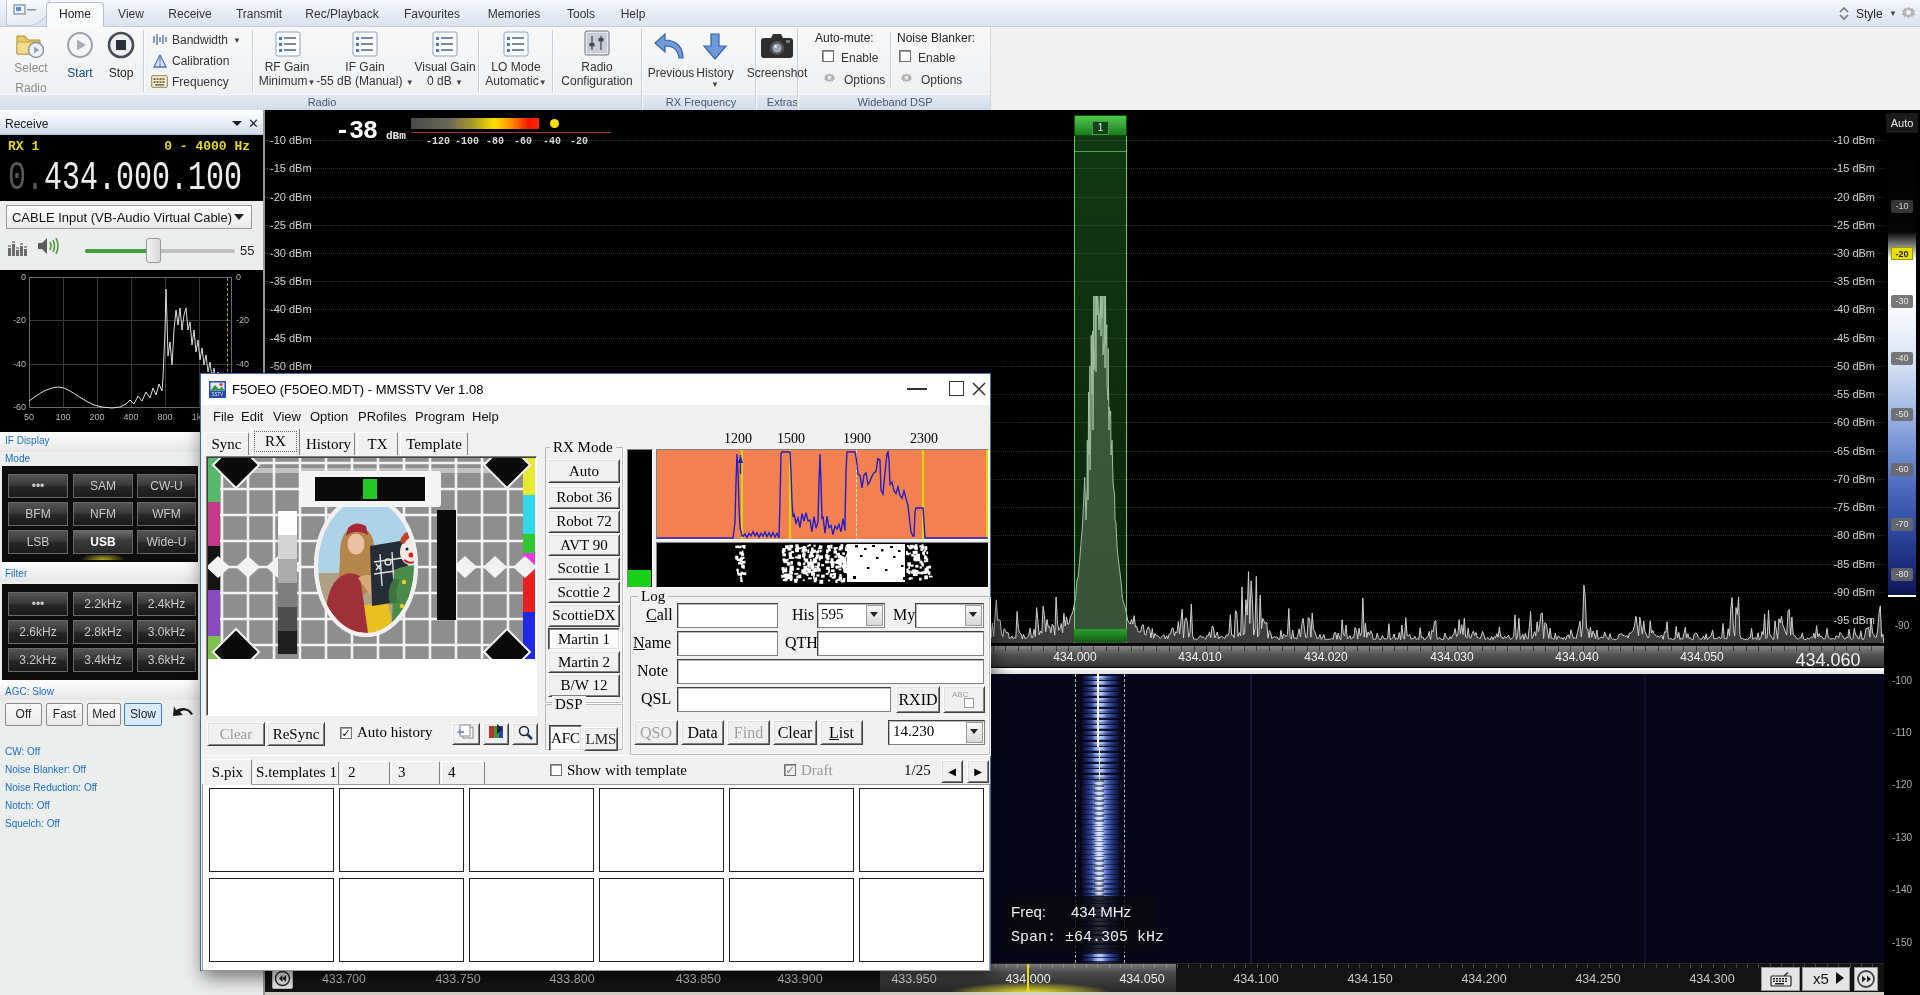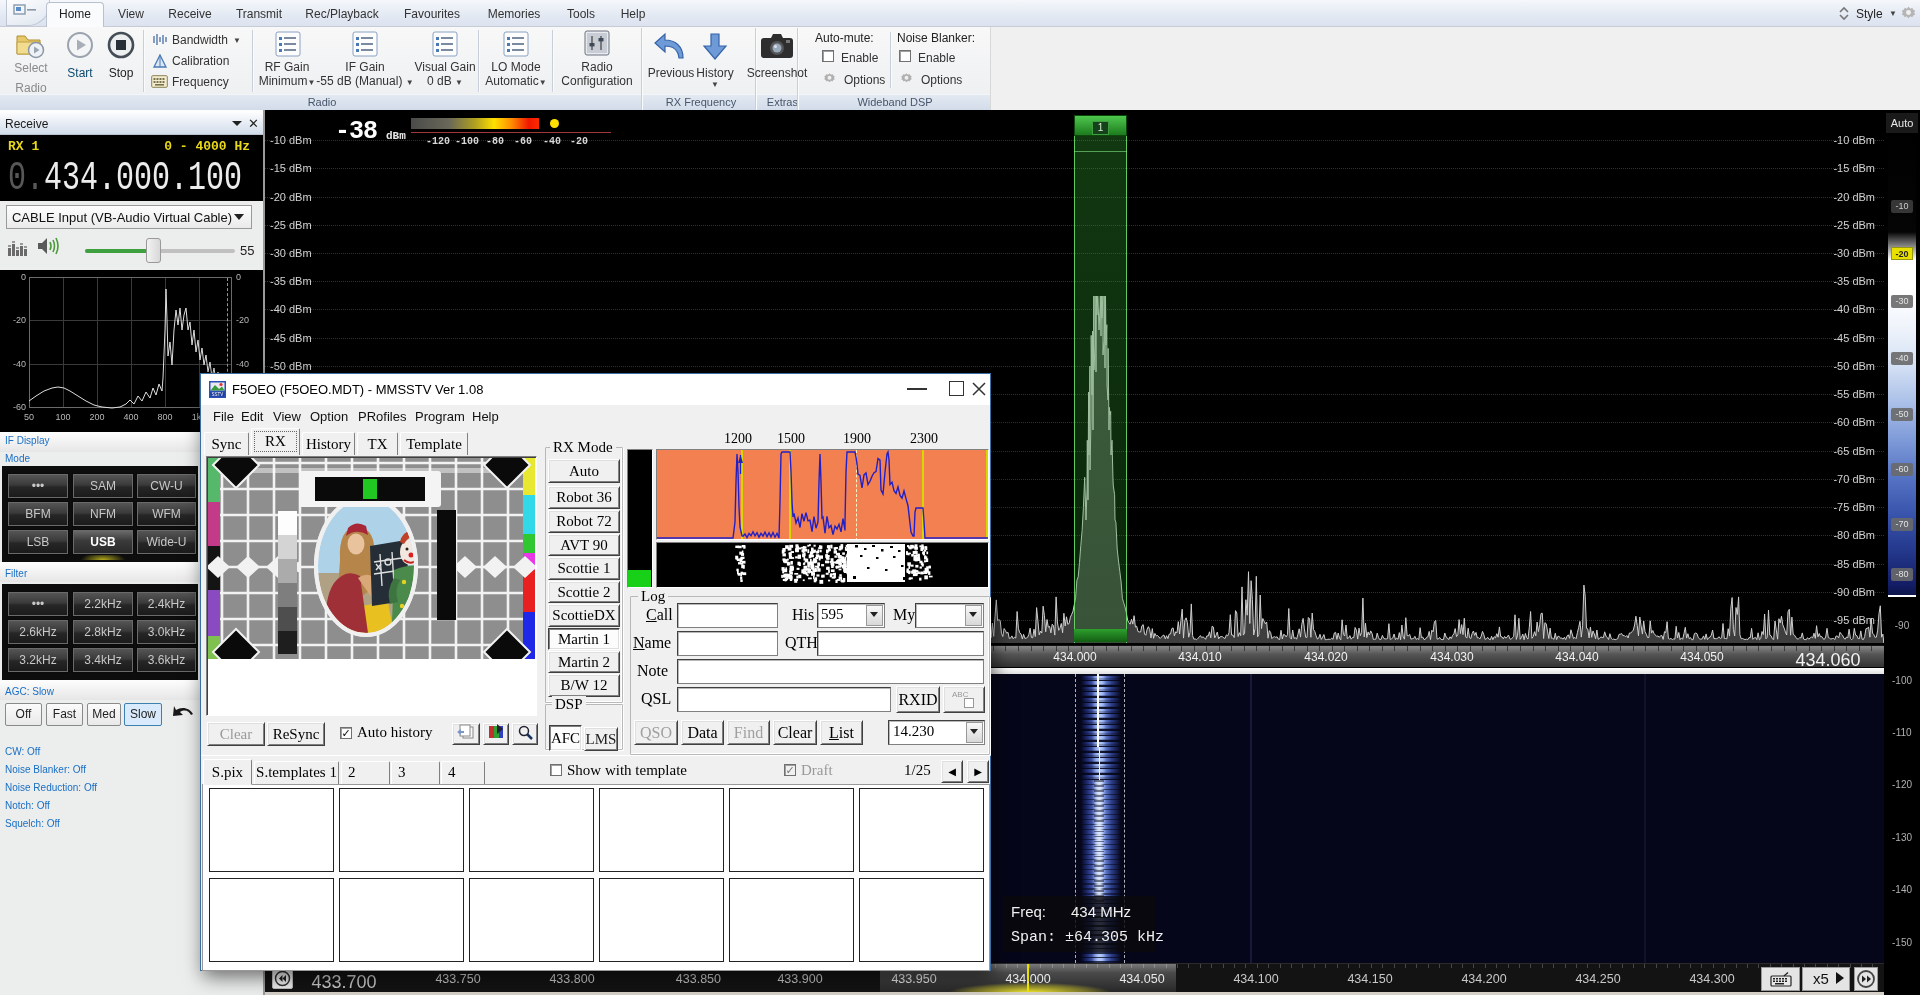--- a/index.html
+++ b/index.html
@@ -324,21 +324,21 @@
  <div class="a" style="left:829px;top:106px;width:10px;height:122px;background-image:repeating-linear-gradient(0deg,rgba(8,10,30,0.5) 0 1.5px,transparent 1.5px 5px)"></div>
  <div class="a" style="left:738px;top:222px;width:152px;height:56px;background:rgba(8,8,12,0.82)"></div>
  <div class="a" style="left:746px;top:229px;color:#f0f0f0;font-size:15px;font-family:Liberation Sans, sans-serif;white-space:pre">Freq:      434 MHz</div>
  <div class="a" style="left:746px;top:255px;color:#f0f0f0;font-size:15px;font-family:'Liberation Mono',monospace;white-space:pre">Span: ±64.305 kHz</div>
 </div>
 <div class="a" style="left:265px;top:963px;width:1619px;height:29px;background:#131313;border-top:1px solid #2a2a2a;overflow:hidden">
  <div class="a" style="left:615px;top:0;width:296px;height:29px;background:linear-gradient(#7a7a7a,#4a4a4a 30%,#262626)"></div>
  <div class="a" style="left:660px;top:15px;width:210px;height:14px;background:radial-gradient(ellipse 52% 100% at 50% 100%,rgba(245,235,45,1),rgba(240,230,40,0.35) 55%,rgba(235,225,35,0) 75%)"></div>
  <div class="a" style="left:0;top:0;width:1619px;height:4px;background-image:repeating-linear-gradient(90deg,rgba(255,255,255,0.22) 0 1px,transparent 1px 11.4px)"></div>
  <div class="a" style="left:762px;top:0;width:2px;height:29px;background:#e8e000"></div>
- <div class="a" style="left:44px;top:8px;width:70px;text-align:center;color:#c8c8c8;font-size:18px">433.700</div>
+ <div class="a" style="left:44px;top:8px;width:70px;text-align:center;color:#c8c8c8;font-size:12px">433.700</div>
     <div class="a" style="left:158px;top:8px;width:70px;text-align:center;color:#c8c8c8;font-size:12.5px">433.750</div>
     <div class="a" style="left:272px;top:8px;width:70px;text-align:center;color:#c8c8c8;font-size:12.5px">433.800</div>
     <div class="a" style="left:386px;top:8px;width:70px;text-align:right;color:#c8c8c8;font-size:12.5px">433.850</div>
     <div class="a" style="left:500px;top:8px;width:70px;text-align:center;color:#c8c8c8;font-size:12.5px">433.900</div>
     <div class="a" style="left:614px;top:8px;width:70px;text-align:center;color:#e8e8e8;font-size:12.5px">433.950</div>
     <div class="a" style="left:728px;top:8px;width:70px;text-align:center;color:#e8e8e8;font-size:12.5px">434.000</div>
     <div class="a" style="left:842px;top:8px;width:70px;text-align:center;color:#e8e8e8;font-size:12.5px">434.050</div>
     <div class="a" style="left:956px;top:8px;width:70px;text-align:center;color:#c8c8c8;font-size:12.5px">434.100</div>
     <div class="a" style="left:1070px;top:8px;width:70px;text-align:center;color:#c8c8c8;font-size:12.5px">434.150</div>
     <div class="a" style="left:1184px;top:8px;width:70px;text-align:center;color:#c8c8c8;font-size:12.5px">434.200</div>

